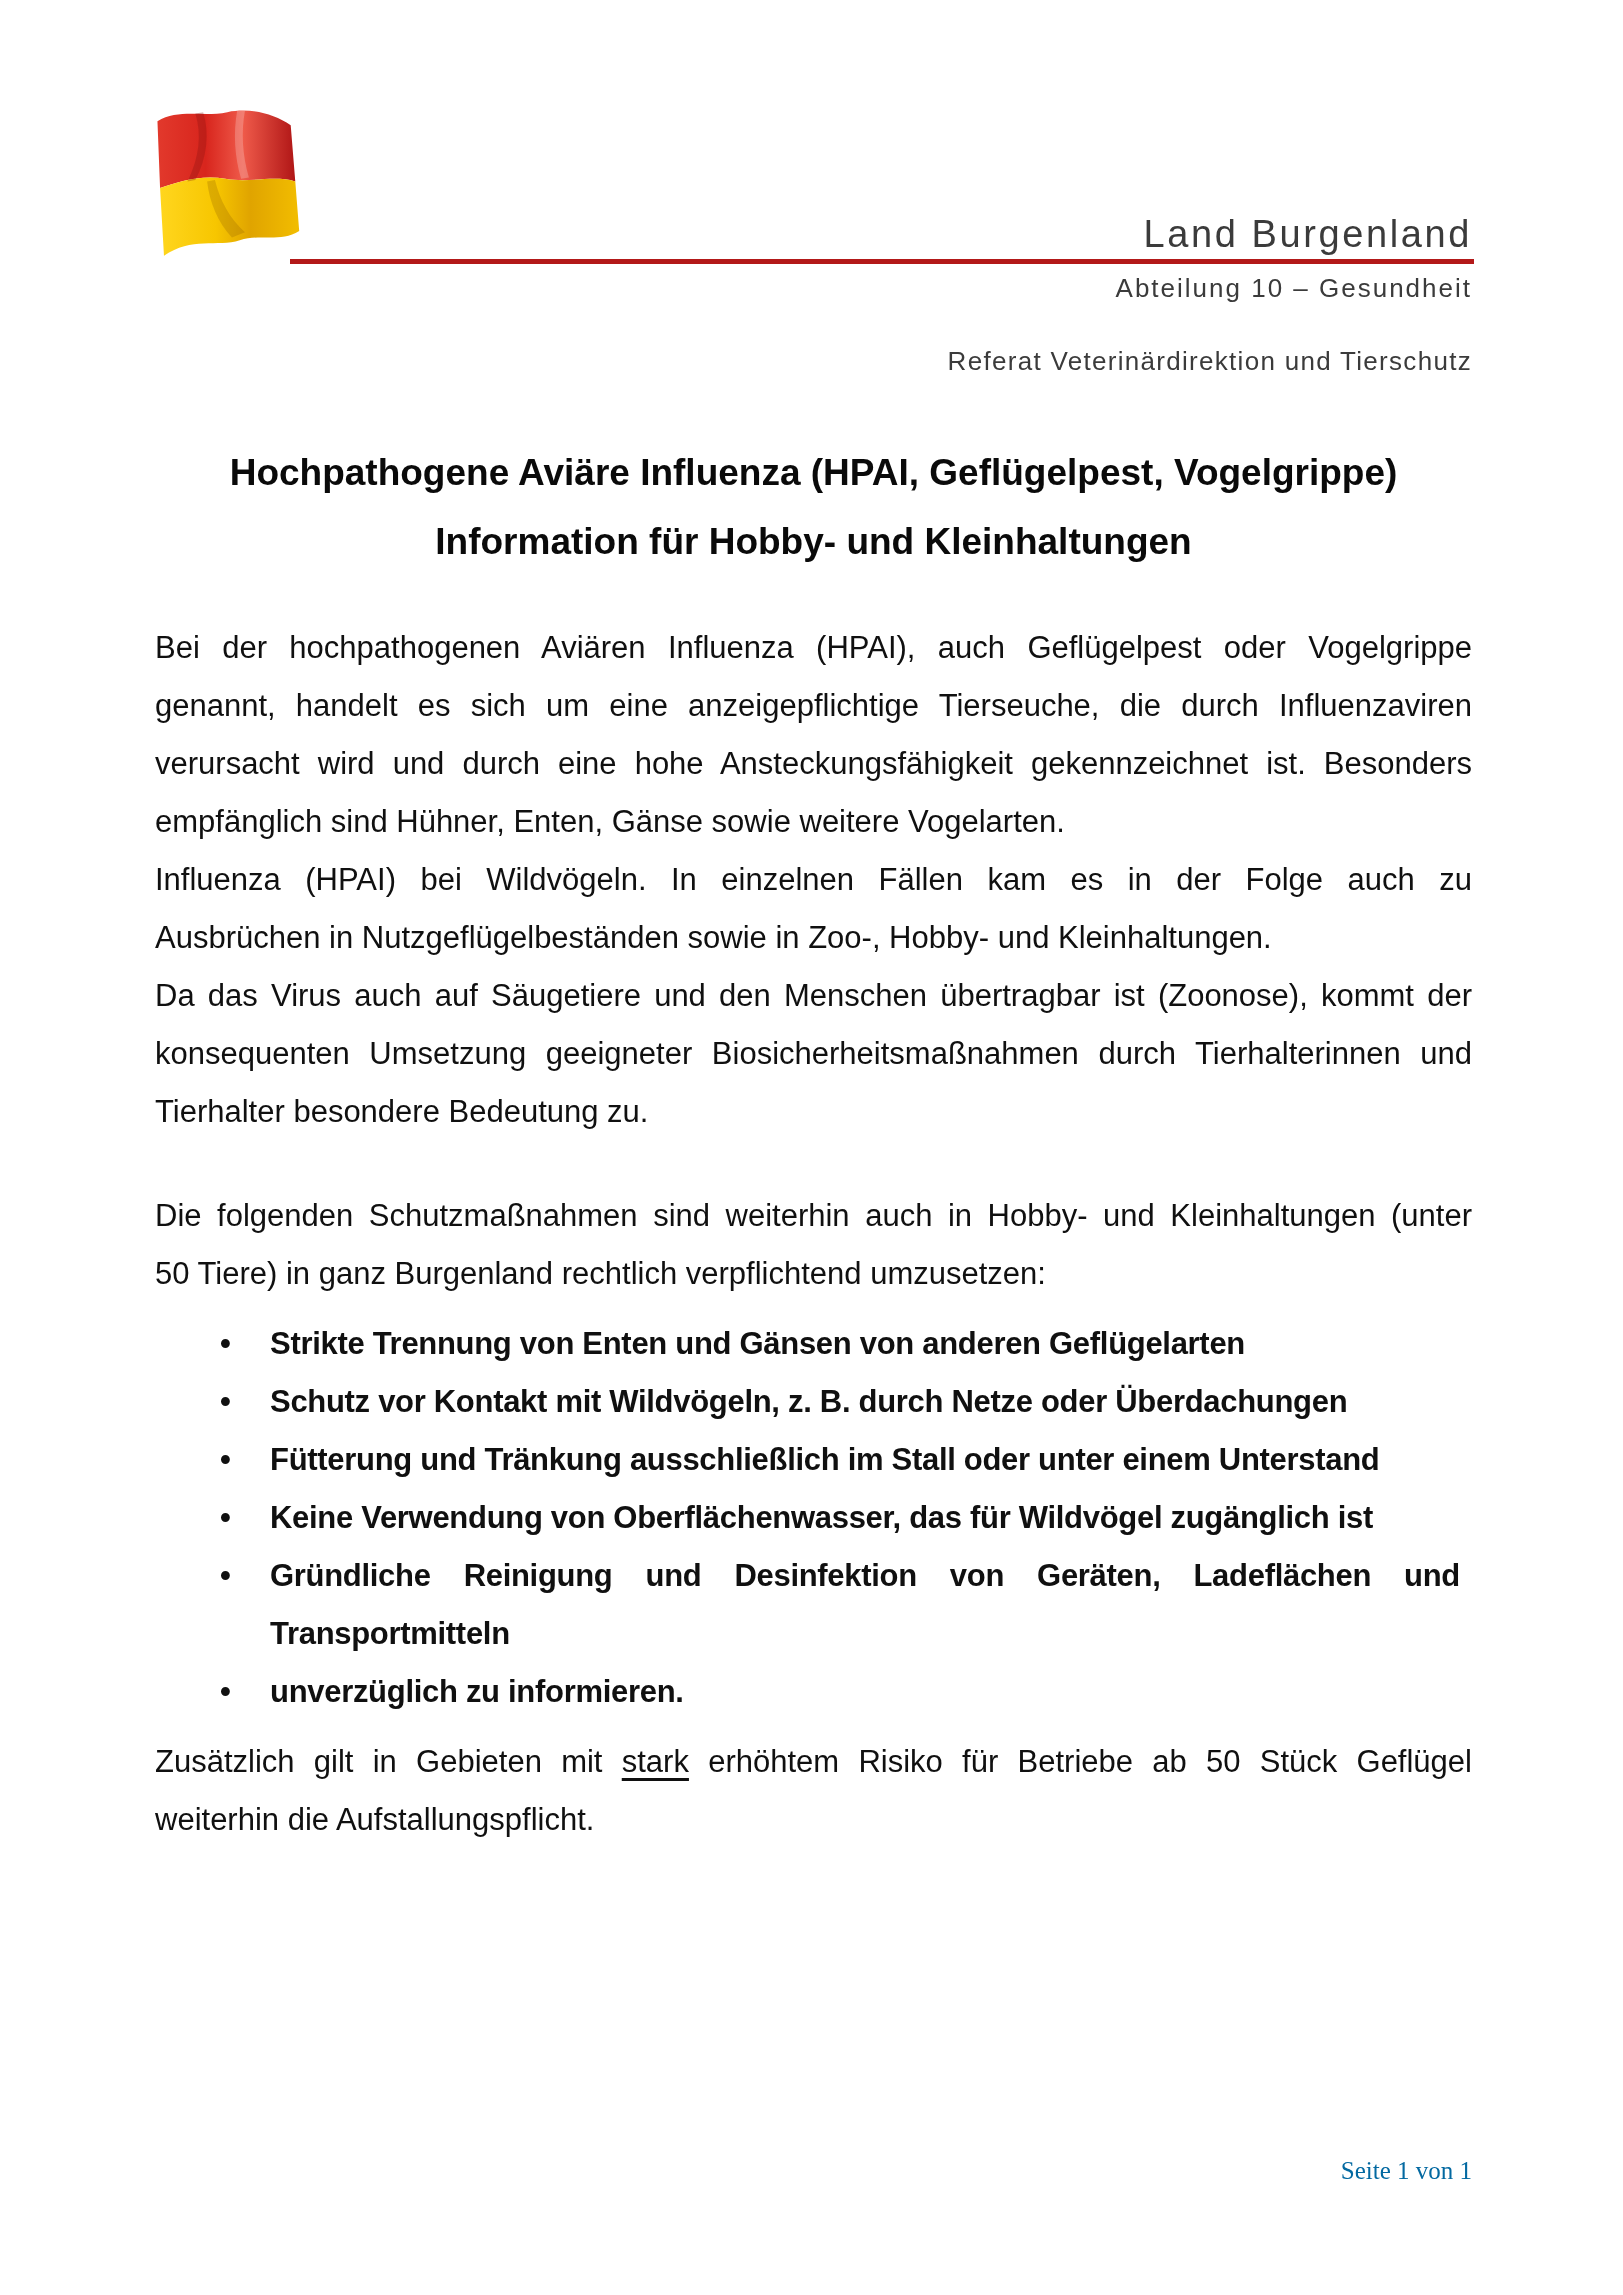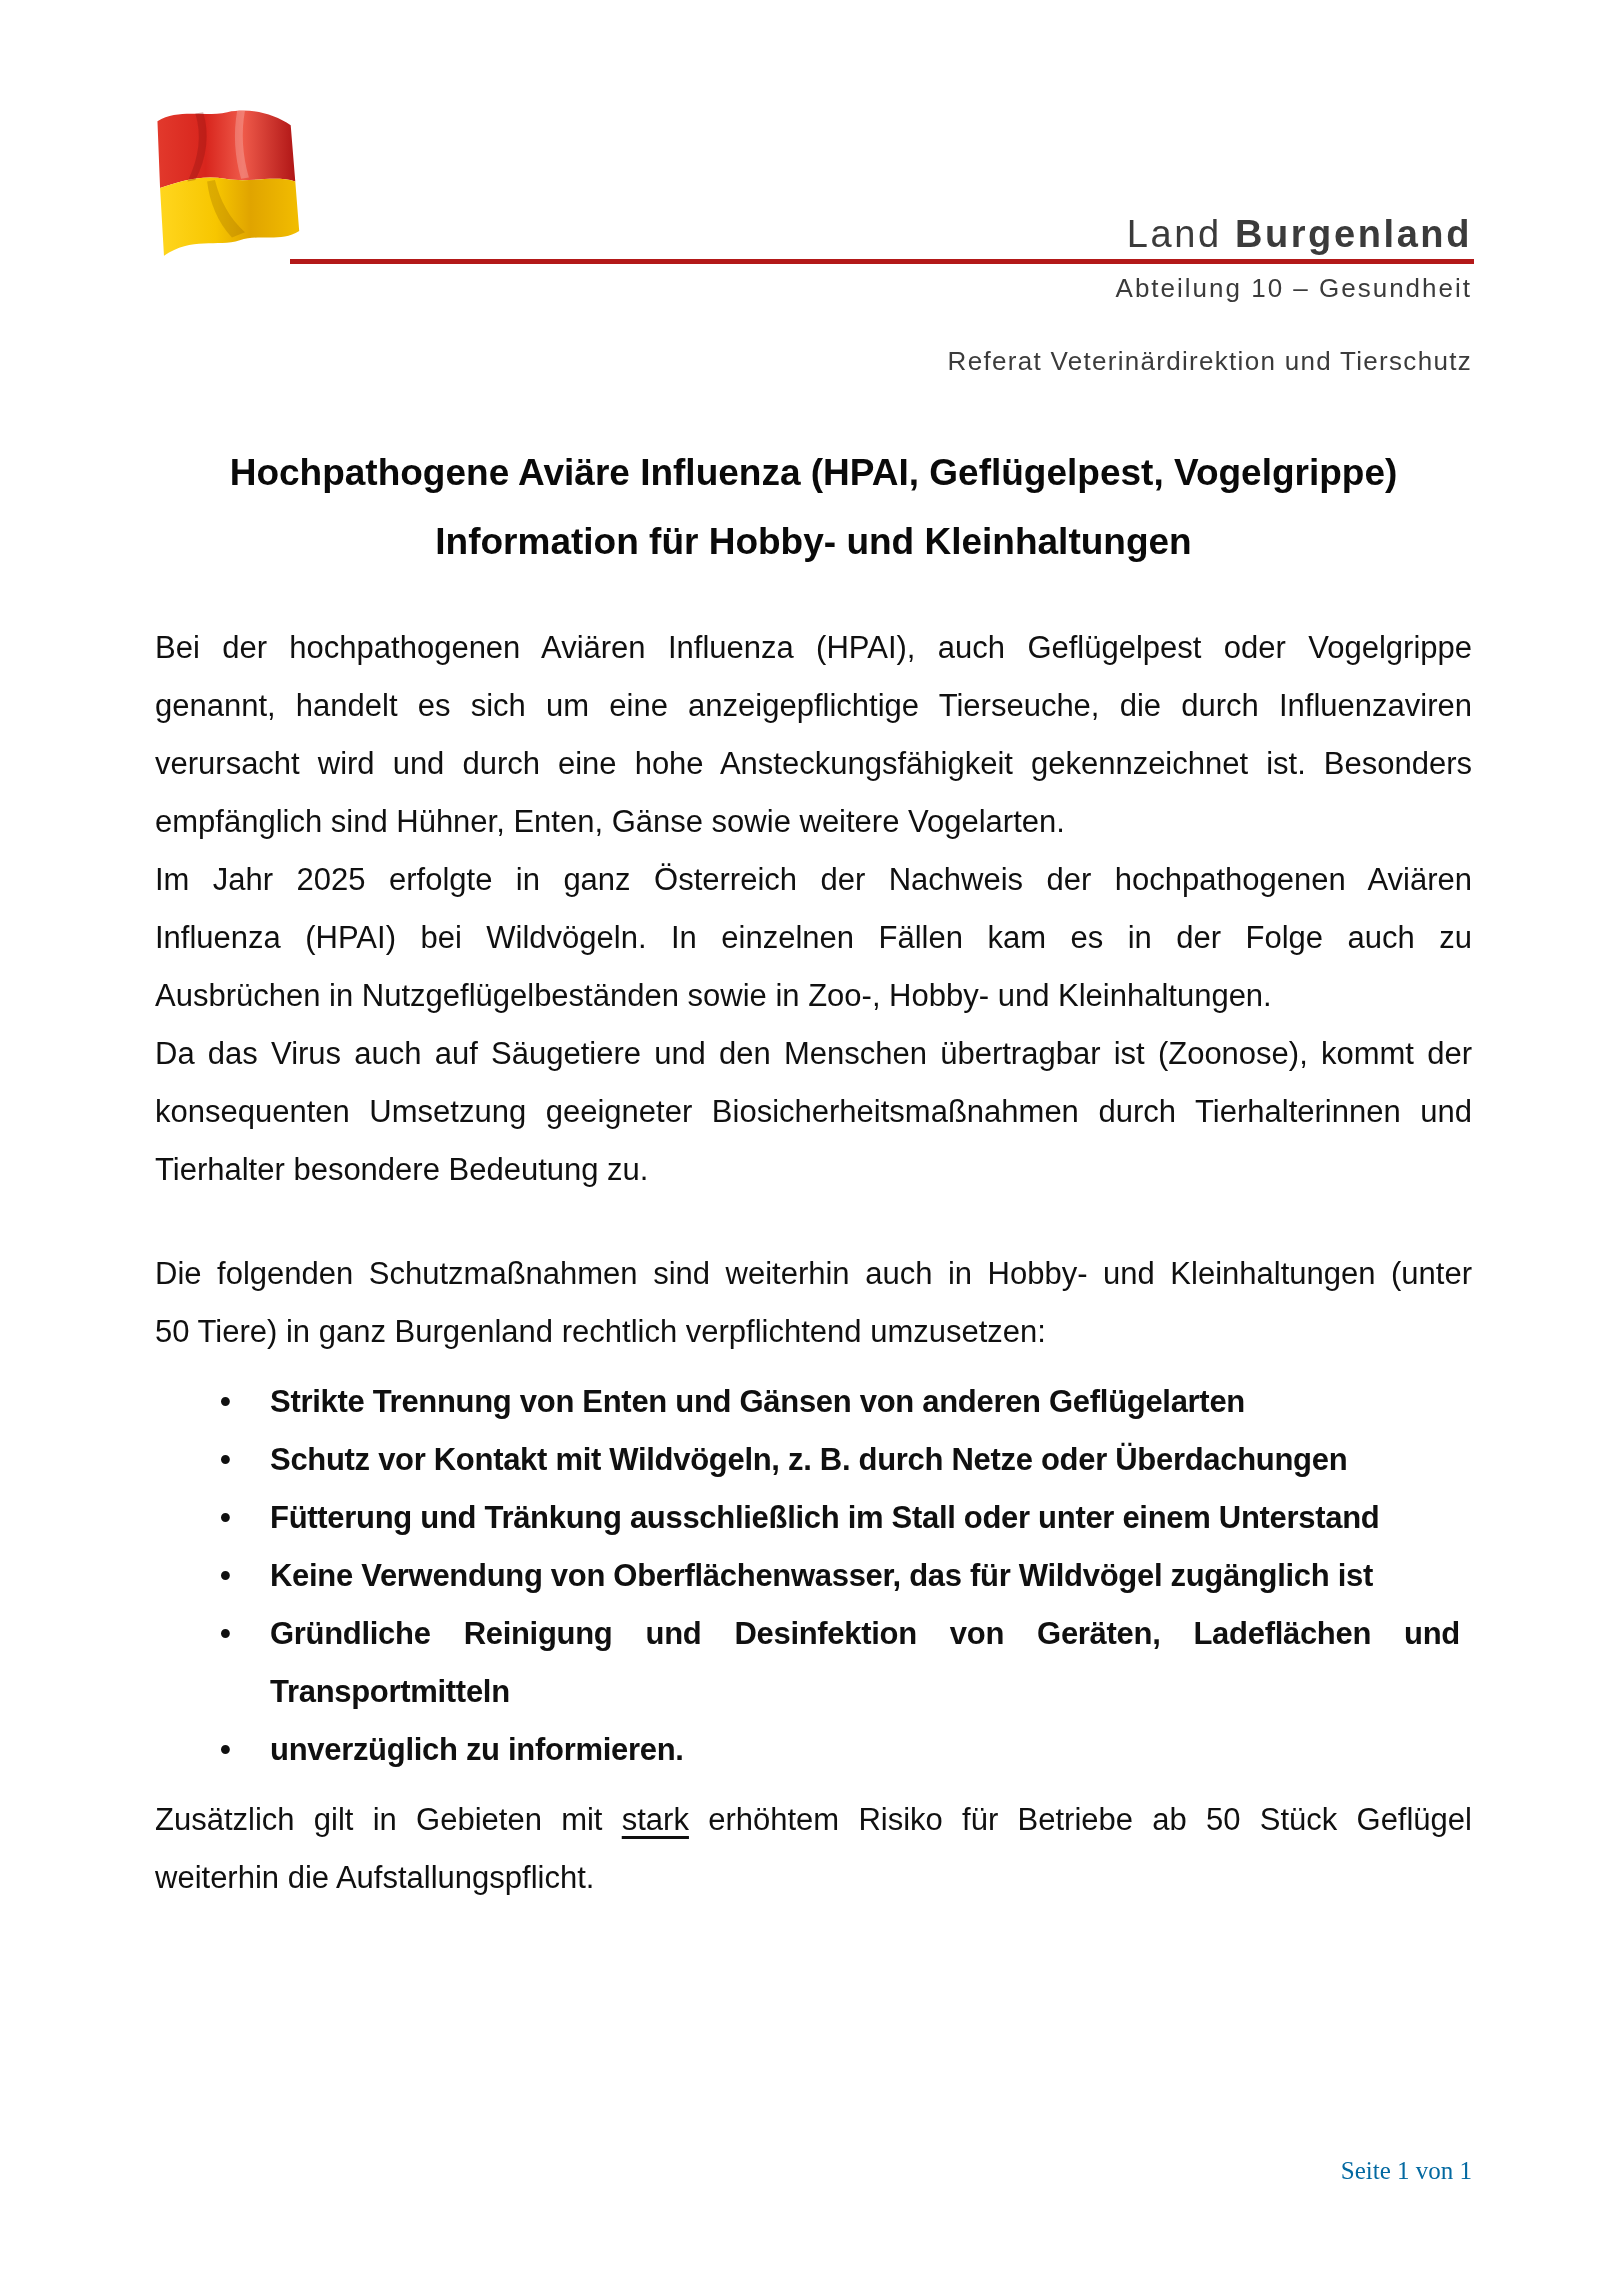--- a/index.html
+++ b/index.html
@@ -6,21 +6,21 @@
   .page {
     position:relative; width:1623px; height:2295px; background:#ffffff;
     font-family:"Liberation Sans", sans-serif; color:#101010; overflow:hidden;
   }
   
   .flag { position:absolute; left:152px; top:103px; width:152px; height:162px; }
   .redline { position:absolute; left:290px; top:259px; width:1184px; height:4.6px; background:#b31919; }
   .hdr { position:absolute; left:0; right:151px; top:0; height:366px; text-align:right; color:#3b3b3b; }
   .brand { position:absolute; right:0; top:211px; font-size:38px; line-height:46px;
            letter-spacing:2.6px; font-weight:400; white-space:nowrap; }
-  .brand .bold { font-weight:700; }
+  .brand .bold { font-weight:400; }
   .dept  { position:absolute; right:0; top:270px; font-size:26px; line-height:37px; letter-spacing:2px; white-space:nowrap; }
   .unit  { position:absolute; right:0; top:307px; font-size:26px; line-height:37px; letter-spacing:1.3px; white-space:nowrap;margin-top:36px; }
   
   .title { position:absolute; left:155px; top:438px; width:1317px; text-align:center;
            font-size:37px; font-weight:700; line-height:69px; color:#0a0a0a; white-space:nowrap; }
   
   .content { position:absolute; left:155px; top:619px; width:1317px;
              font-size:31px; line-height:58px; color:#101010; }
   .line { min-height:58px; }
   .line.stretch { text-align:justify; text-align-last:justify; }
@@ -76,21 +76,20 @@
   </div>
 
   <div class="content">
     <div class="para">
         <div class="line stretch"><span>Bei der hochpathogenen Aviären Influenza (HPAI), auch Geflügelpest oder Vogelgrippe</span></div>
         <div class="line stretch"><span>genannt, handelt es sich um eine anzeigepflichtige Tierseuche, die durch Influenzaviren</span></div>
         <div class="line stretch"><span>verursacht wird und durch eine hohe Ansteckungsfähigkeit gekennzeichnet ist. Besonders</span></div>
         <div class="line last"><span>empfänglich sind Hühner, Enten, Gänse sowie weitere Vogelarten.</span></div>
       </div>
     <div class="para">
-        <div class="line stretch"><span>Im Jahr 2025 erfolgte in ganz Österreich der Nachweis der hochpathogenen Aviären</span></div>
         <div class="line stretch"><span>Influenza (HPAI) bei Wildvögeln. In einzelnen Fällen kam es in der Folge auch zu</span></div>
         <div class="line last"><span>Ausbrüchen in Nutzgeflügelbeständen sowie in Zoo-, Hobby- und Kleinhaltungen.</span></div>
       </div>
     <div class="para">
         <div class="line stretch"><span>Da das Virus auch auf Säugetiere und den Menschen übertragbar ist (Zoonose), kommt der</span></div>
         <div class="line stretch"><span>konsequenten Umsetzung geeigneter Biosicherheitsmaßnahmen durch Tierhalterinnen und</span></div>
         <div class="line last"><span>Tierhalter besondere Bedeutung zu.</span></div>
       </div>
     <div class="spacer-small"></div>
     <div class="para">

